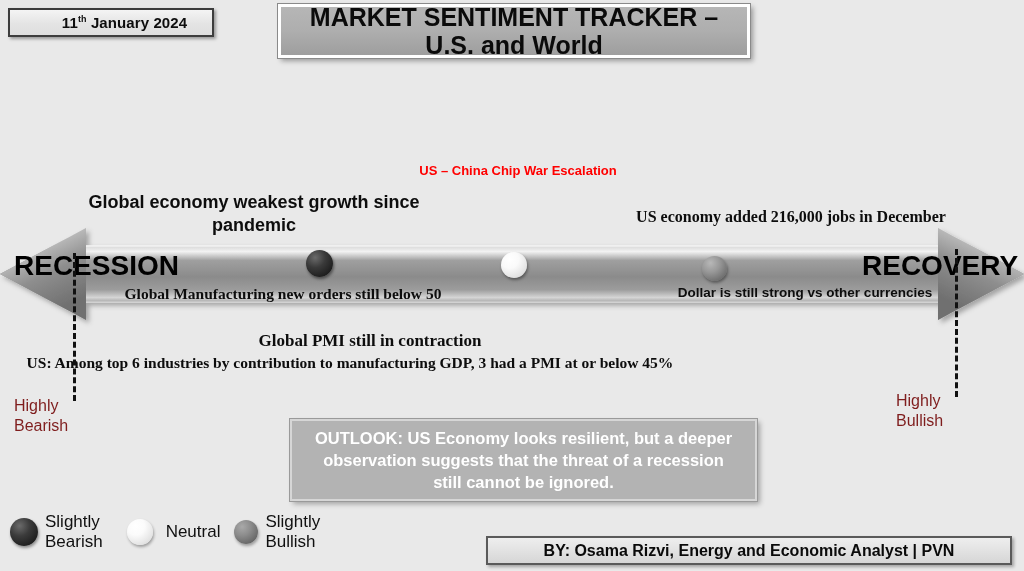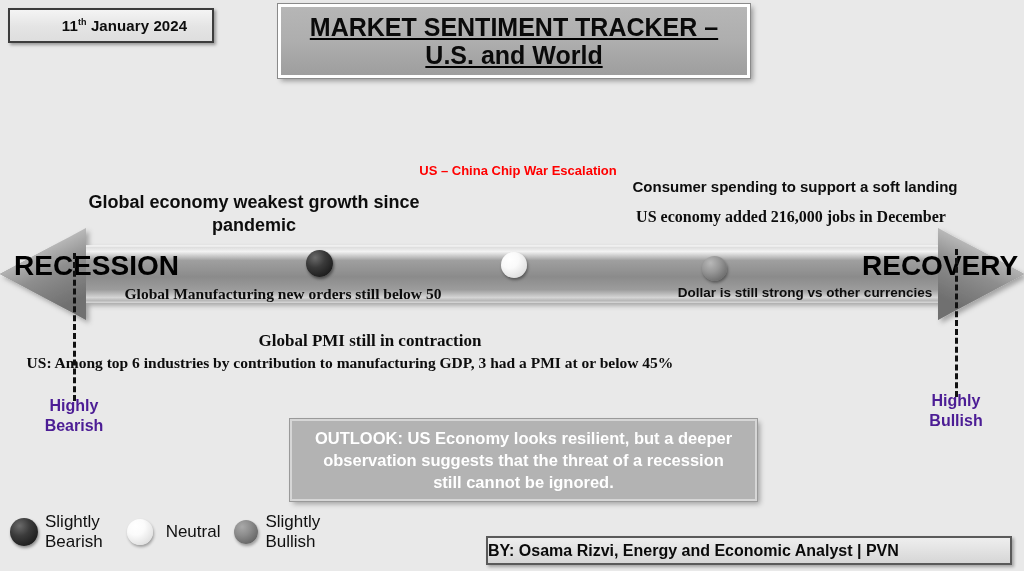--- a/index.html
+++ b/index.html
@@ -15,21 +15,21 @@
     overflow: hidden;
     font-family: "Liberation Sans", sans-serif;
   }
 
   
   #date-box {
     position: absolute;
     left: 8px;
     top: 8px;
     width: 206px;
-    height: 35px;
+    height: 29px;
     background: linear-gradient(to bottom, #f4f4f4 0%, #e4e4e4 55%, #dedede 100%);
     border: 2px solid #3d3d3d;
     box-shadow: 2px 2px 3px rgba(0,0,0,0.35);
     display: flex;
     align-items: center;
     justify-content: center;
     box-sizing: border-box;
     padding-left: 27px;
   }
   #date-box .dt {
@@ -39,31 +39,30 @@
     letter-spacing: 0.1px;
   }
   #date-box sup { font-size: 9px; }
 
   
   #title-box {
     position: absolute;
     left: 278px;
     top: 4px;
     width: 472px;
-    height: 74px;
+    height: 54px;
     background: linear-gradient(to bottom, #b6b6b6 0%, #aeaeae 50%, #9e9e9e 100%);
     border: 3px solid #ffffff;
     outline: 1px solid #8a8a8a;
     box-shadow: 3px 3px 5px rgba(0,0,0,0.35);
     display: flex;
     align-items: center;
     justify-content: center;
     text-align: center;
     box-sizing: border-box;
-    text-decoration: underline;
   }
   #title-box .tt {
     font-size: 25px;
     font-weight: bold;
     color: #0a0a0a;
     line-height: 1.12;
     padding: 0 8px;
   }
 
   
@@ -150,24 +149,24 @@
     position: absolute;
     width: 0;
     border-left: 3px dashed #111111;
   }
   #dash-left  { left: 73px;  top: 253px; height: 148px; }
   #dash-right { left: 955px; top: 249px; height: 148px; }
 
   .endpoint-label {
     position: absolute;
     font-family: "Liberation Sans", sans-serif;
-    font-weight: bold;
+    font-weight: normal;
     font-size: 16px;
-    color: #4c1d95;
-    text-align: center;
+    color: #7f1d1d;
+    text-align: left;
     line-height: 1.25;
     width: 120px;
   }
   #endpoint-bearish { left: 14px;  top: 396px; }
   #endpoint-bullish { left: 896px; top: 391px; }
 
   
   #outlook-box {
     position: absolute;
     left: 290px;
@@ -237,21 +236,21 @@
     position: absolute;
     left: 486px;
     top: 536px;
     width: 526px;
     height: 29px;
     background: linear-gradient(to bottom, #eeeeee 0%, #e1e1e1 55%, #d6d6d6 100%);
     border: 2px solid #5a5a5a;
     box-shadow: 2px 2px 3px rgba(0,0,0,0.3);
     display: flex;
     align-items: center;
-    justify-content: flex-start;
+    justify-content: center;
     box-sizing: border-box;
   }
   #footer-box .ft {
     font-size: 16px;
     font-weight: bold;
     color: #0a0a0a;
   }
 </style>
 </head>
 <body>
@@ -264,21 +263,20 @@
 
   <div id="title-box">
     <div class="tt">MARKET SENTIMENT TRACKER – U.S. and World</div>
   </div>
 
 
   <div class="sans" id="news-globalweak">Global economy weakest growth since pandemic</div>
 
   <div class="sans" id="news-chipwar">US – China Chip War Escalation</div>
 
-  <div class="sans" id="news-consumer">Consumer spending to support a soft landing</div>
 
   <div class="sans" id="news-jobs">US economy added 216,000 jobs in December</div>
 
   <div id="arrow-wrap">
     <svg id="arrow-svg" width="1024" height="108" viewBox="0 0 1024 108">
       <defs>
         <linearGradient id="shaftGrad" x1="0" y1="0" x2="0" y2="1">
           <stop offset="0%" stop-color="#d8d8d8"></stop>
           <stop offset="10%" stop-color="#f2f2f2"></stop>
           <stop offset="26%" stop-color="#9f9f9f"></stop>

